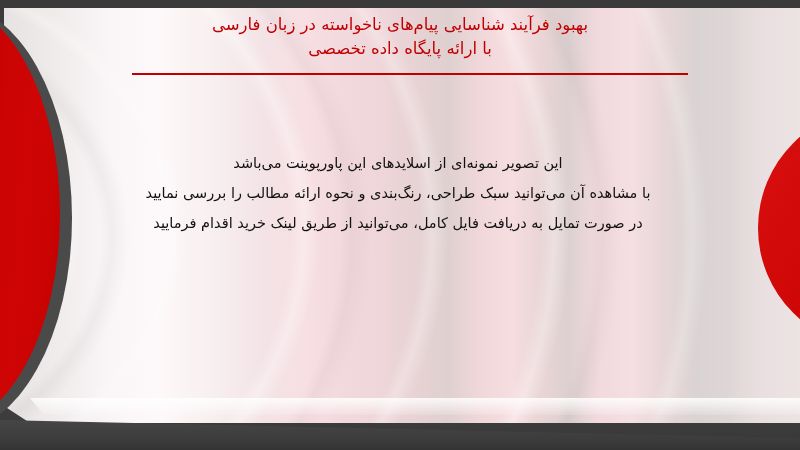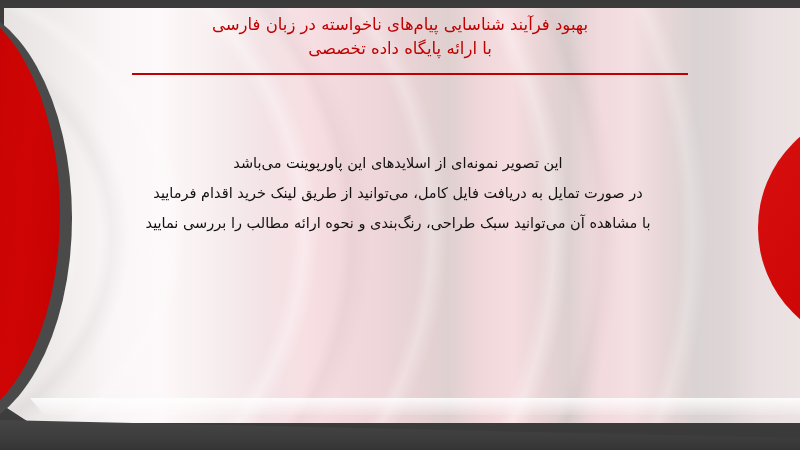--- a/index.html
+++ b/index.html
@@ -208,19 +208,19 @@
   <div class="left-oval-red"></div>
 
   <div class="title-block">
     <div class="title-line">بهبود فرآیند شناسایی پیام‌های ناخواسته در زبان فارسی</div>
     <div class="title-line">با ارائه پایگاه داده تخصصی</div>
   </div>
   <div class="title-rule"></div>
 
   <div class="body-block">
     <div class="body-line">این تصویر نمونه‌ای از اسلایدهای این پاورپوینت می‌باشد</div>
+    <div class="body-line">با مشاهده آن می‌توانید سبک طراحی، رنگ‌بندی و نحوه ارائه مطالب را بررسی نمایید</div>
     <div class="body-line">در صورت تمایل به دریافت فایل کامل، می‌توانید از طریق لینک خرید اقدام فرمایید</div>
-    <div class="body-line">با مشاهده آن می‌توانید سبک طراحی، رنگ‌بندی و نحوه ارائه مطالب را بررسی نمایید</div>
   </div>
 
   <div class="bottom-edge"></div>
 
 </div>
 
 </body></html>

